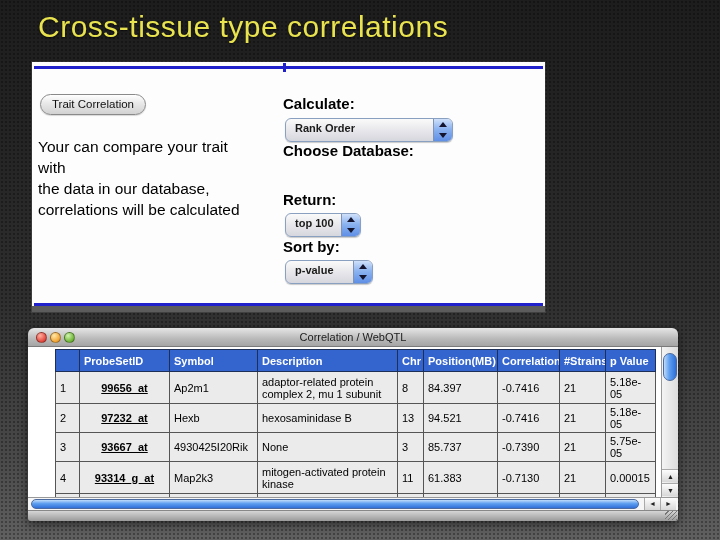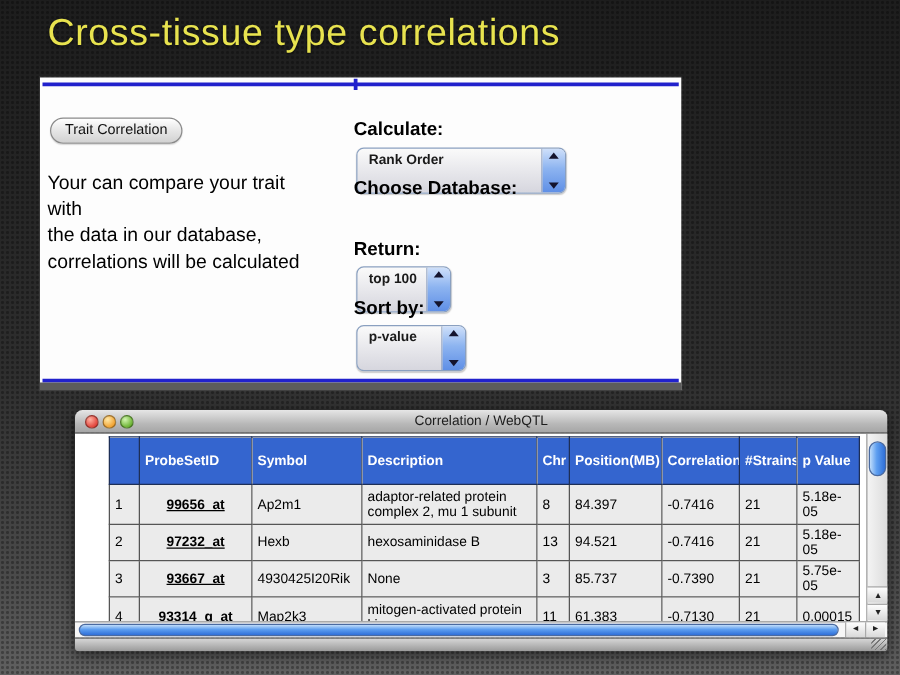--- a/index.html
+++ b/index.html
@@ -37,21 +37,21 @@
     box-shadow:0 1px 1px rgba(0,0,0,0.15);
   }
   .panel-text { position:absolute; left:6px; top:74px; font-size:15.5px; color:#000; line-height:21px; }
 
   .form-col { position:absolute; left:251px; top:0; width:262px; height:100%; }
   .flabel { position:absolute; font-size:15px; font-weight:bold; color:#000; }
   .flabel.f0 { top:33px; }  .flabel.f1 { top:80px; }
   .flabel.f2 { top:129px; } .flabel.f3 { top:176px; }
 
   .aqua-select {
-    position:absolute; left:2px; height:37px;
+    position:absolute; left:2px; height:24px;
     border:1px solid #8aa0c0; border-radius:6px;
     background:linear-gradient(#fafafa,#d6d6de);
     box-shadow:0 1px 1px rgba(0,0,0,0.2);
     font-size:11px; color:#111;
   }
   .aqua-select.s0 { top:56px;  width:168px; }
   .aqua-select.s1 { top:104px; width:226px; }
   .aqua-select.s2 { top:151px; width:76px; }
   .aqua-select.s3 { top:198px; width:88px; }
   .sel-text {
@@ -65,42 +65,41 @@
   }
   .sel-btn i { position:absolute; left:50%; margin-left:-4px; width:0; height:0; border-left:4px solid transparent; border-right:4px solid transparent; }
   .sel-btn i.up { top:3px;  border-bottom:5px solid #14142e; }
   .sel-btn i.dn { bottom:3px; border-top:5px solid #14142e; }
 
   
   .result-window {
     position:absolute; left:28px; top:328px; width:650px;
     border-radius:6px 6px 3px 3px; overflow:hidden;
     box-shadow:0 3px 10px rgba(0,0,0,0.55);
-    margin-left:32px;
   }
   .titlebar {
     position:relative; height:19px;
     background:linear-gradient(#e6e6e6,#b9b9b9 60%,#a5a5a5);
     border-bottom:1px solid #7a7a7a;
   }
   .win-title {
     position:absolute; left:0; right:0; top:0;
     text-align:center; font-size:11px; line-height:19px; color:#1c1c1c;
   }
   .tl-btn { position:absolute; top:4px; width:11px; height:11px; border-radius:50%; border:1px solid rgba(0,0,0,0.35); }
   .tl-btn.red    { left:8px;  background:radial-gradient(circle at 35% 30%, #ffb0a0, #e2463d 70%); }
   .tl-btn.yellow { left:22px; background:radial-gradient(circle at 35% 30%, #ffe9a8, #f2a434 70%); }
   .tl-btn.green  { left:36px; background:radial-gradient(circle at 35% 30%, #d2f5b0, #6db435 70%); }
 
   .win-content { position:relative; height:150px; background:#ffffff; overflow:hidden; }
 
   table.results { position:absolute; left:27px; top:2px; width:600px; border-collapse:collapse; table-layout:fixed; font-size:11px; }
   .results th {
     background:#3465cf; color:#fff; font-weight:bold; text-align:left;
-    border:1px solid #1d2f57; padding:2px 4px; height:38px; overflow:hidden; white-space:nowrap;
+    border:1px solid #1d2f57; padding:2px 4px; height:22px; overflow:hidden; white-space:nowrap;
   }
   .results td {
     background:#ebebeb; color:#000; border:1px solid #555;
     padding:2px 4px; vertical-align:middle; overflow:hidden;
   }
   tr.r0 td { height:32px; } tr.r1 td { height:25px; }
   tr.r2 td { height:22px; } tr.r3 td { height:32px; }
   tr.rpartial td { height:12px; }
   .c-probe { font-weight:bold; color:#2222dd; text-align:center;text-decoration:underline; }
   .c-symbol, .c-corr { color:#2222dd; }

